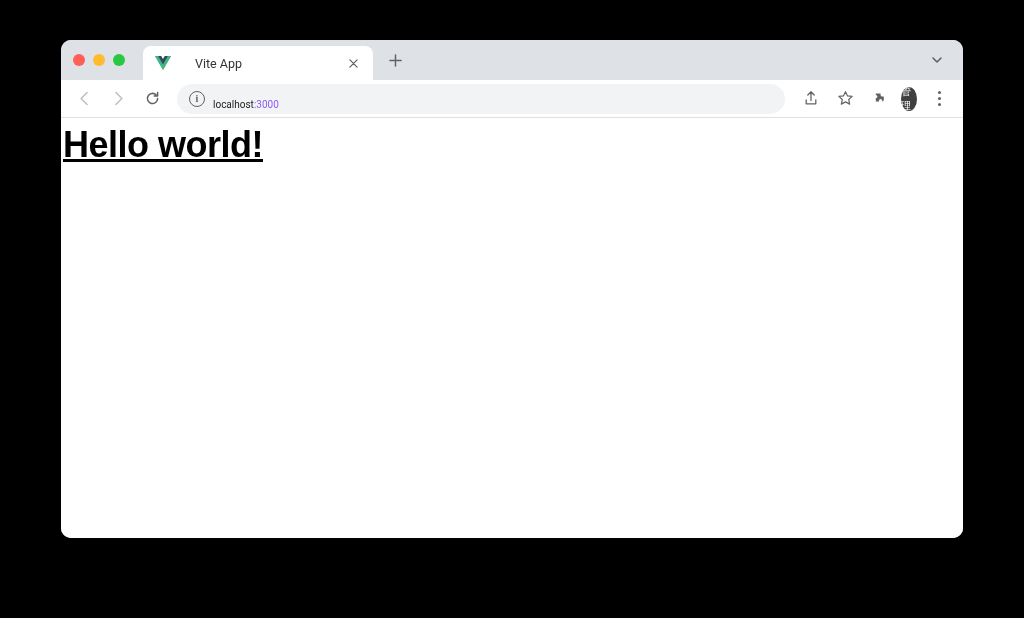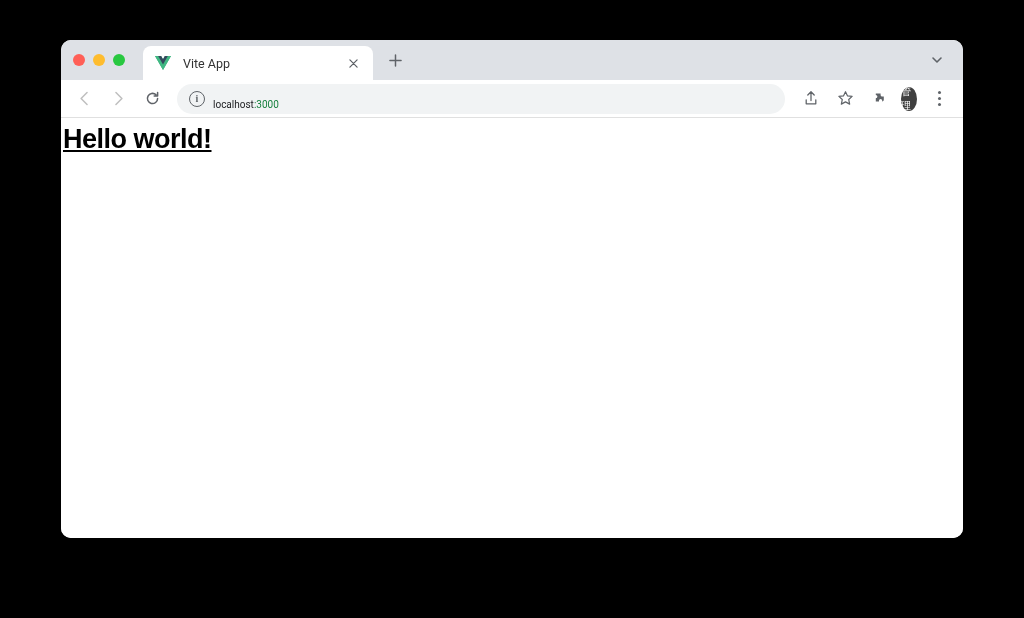--- a/index.html
+++ b/index.html
@@ -46,21 +46,21 @@
     .tl-yellow { background: #febc2e; }
     .tl-green { background: #28c840; }
     .tab {
       background: #fff;
       border-radius: 8px 8px 0 0;
       height: 34px;
       min-width: 230px;
       display: flex;
       align-items: center;
       padding: 0 12px;
-      gap: 12px;
+      gap: 24px;
       align-self: flex-end;
       position: relative;
     }
     .tab-favicon {
       width: 16px;
       height: 16px;
       display: flex;
       align-items: center;
       justify-content: center;
     }
@@ -156,21 +156,21 @@
       font-weight: bold;
       font-family: Georgia, serif;
     }
     .url-text {
       font-size: 10px;
       color: #202124;
       display: flex;
       align-items: baseline;
     }
     .url-port {
-      color: #15803d;
+      color: #8b5cf6;
       margin-top: 12px;
     }
     .toolbar-right {
       display: flex;
       align-items: center;
       gap: 2px;
     }
     .toolbar-icon {
       width: 32px;
       height: 32px;
@@ -203,21 +203,21 @@
       height: 3px;
       background: #5f6368;
       border-radius: 50%;
     }
     .content {
       background: #fff;
       min-height: 420px;
       padding: 6px 2px;
     }
     .heading {
-      font-size: 27px;
+      font-size: 36px;
       font-weight: 800;
       text-decoration: underline;
       color: #000;
       font-family: Arial, Helvetica, sans-serif;
       letter-spacing: -0.5px;
     }
   </style>
 </head>
 <body>
 

